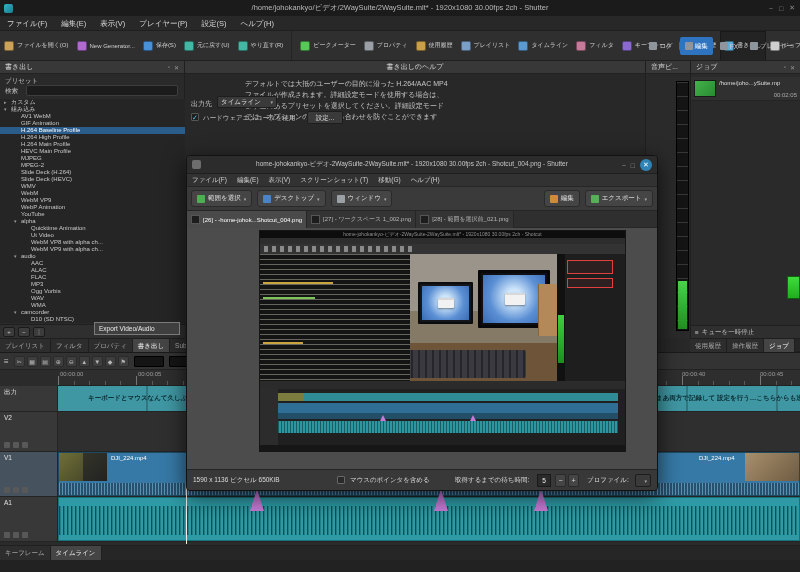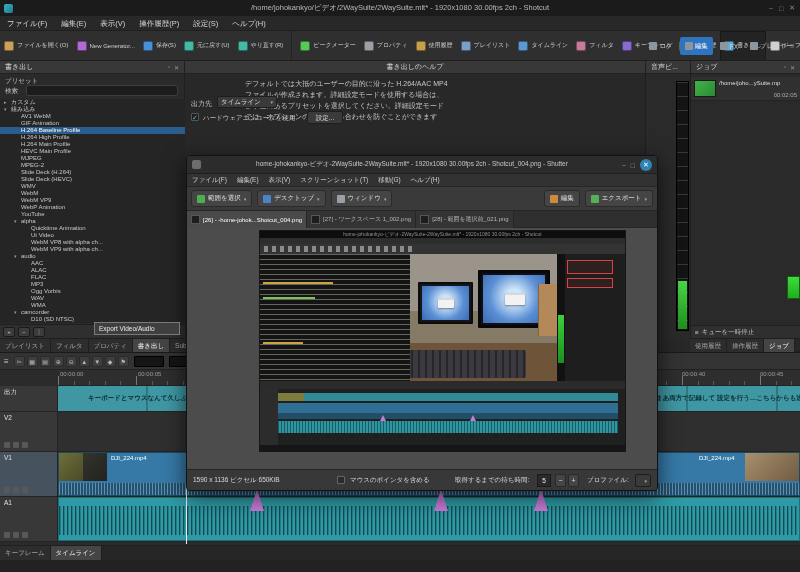--- a/index.html
+++ b/index.html
@@ -213,37 +213,37 @@
 .mini-marker{position:absolute;width:0;height:0;border-left:3px solid transparent;
   border-right:3px solid transparent;border-bottom:6px solid #c77ad6}
 </style>
 </head>
 <body>
 
 <div id="app">
 
   <div id="titlebar" class="abs">
     <span class="app-ico"></span>
-    <span class="t-title">/home/johokankyo/ビデオ/2WaySuite/2WaySuite.mlt* - 1920x1080 30.00fps 2ch - Shotcut</span>
+    <span class="t-title">/home/johokankyo/ビデオ/2WaySuite/2WaySuite.mlt* - 1920x1080 30.00fps 2ch - Shutter</span>
     <span id="win-controls">
       <span>−</span>
       <span>□</span>
       <span>✕</span>
     </span>
   </div>
 
   <div id="menubar" class="abs">
 
       <span class="menu-item">ファイル(F)</span>
 
       <span class="menu-item">編集(E)</span>
 
       <span class="menu-item">表示(V)</span>
 
-      <span class="menu-item">操作履歴(P)</span>
+      <span class="menu-item">プレイヤー(P)</span>
 
       <span class="menu-item">設定(S)</span>
 
       <span class="menu-item">ヘルプ(H)</span>
     </div>
 
   <div id="toolbar" class="abs">
 
       <div class="tb-item">
         <span class="tb-ico" style="background: rgb(202, 162, 90);"></span>

